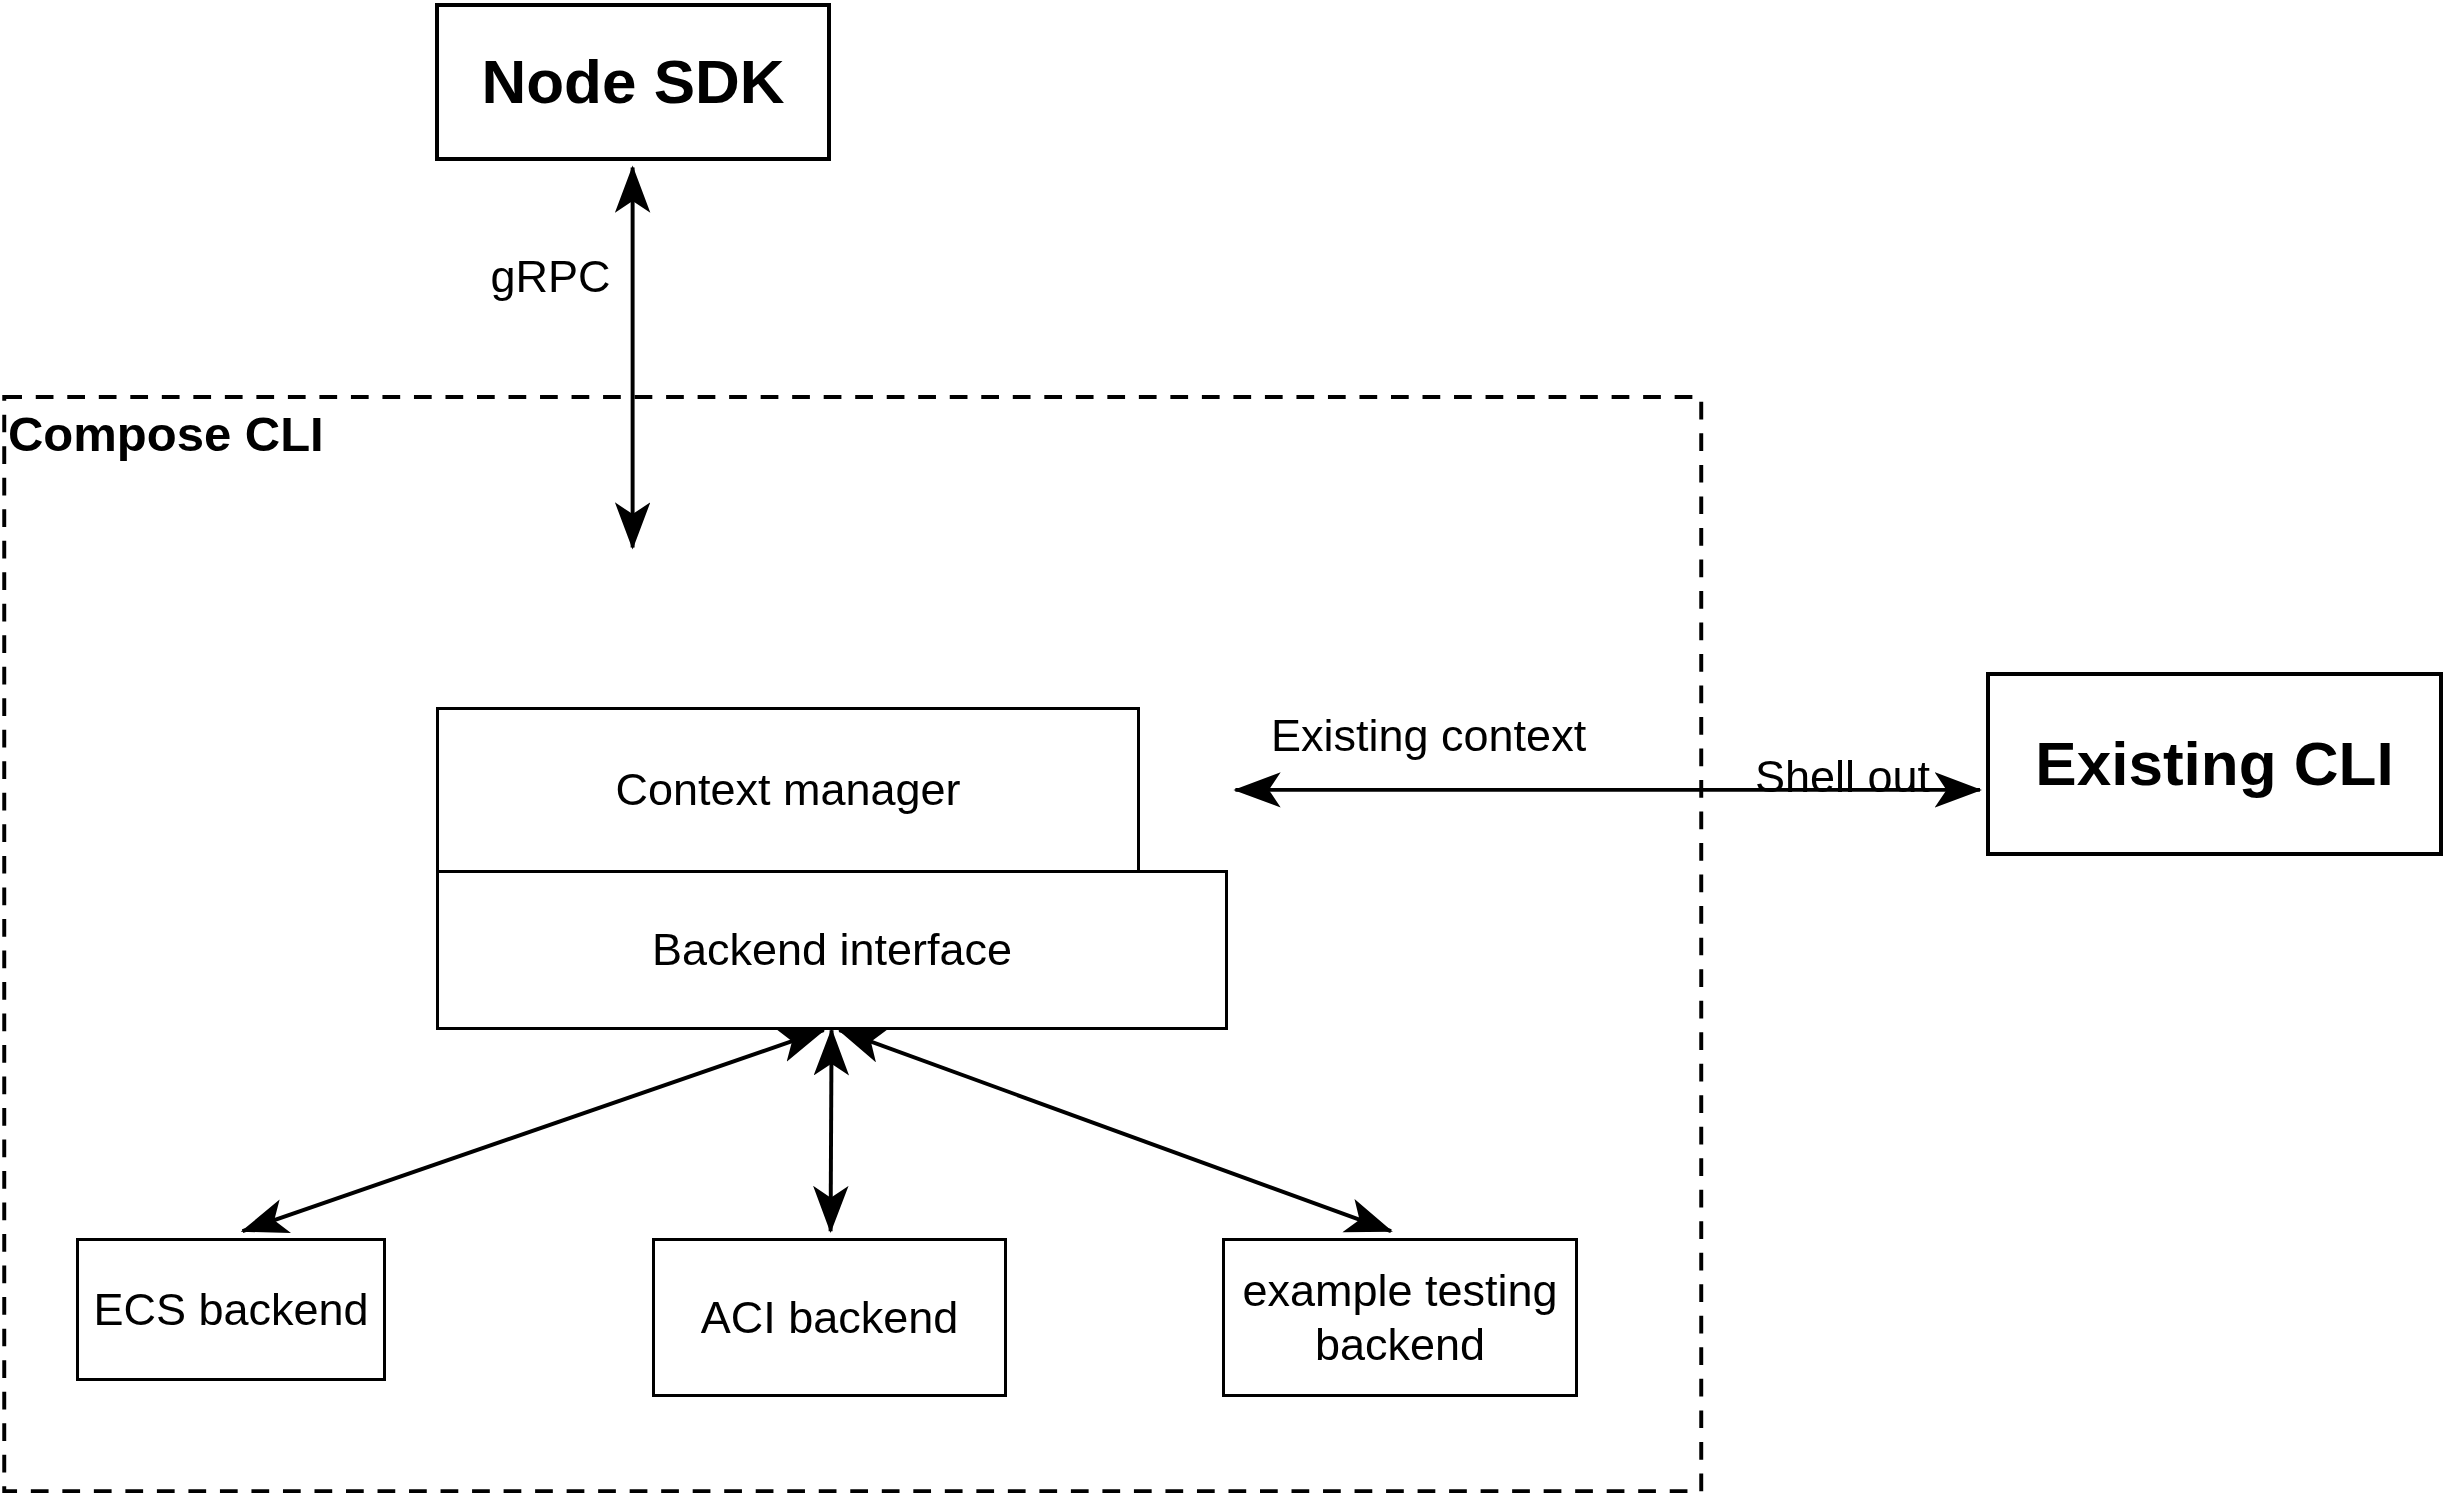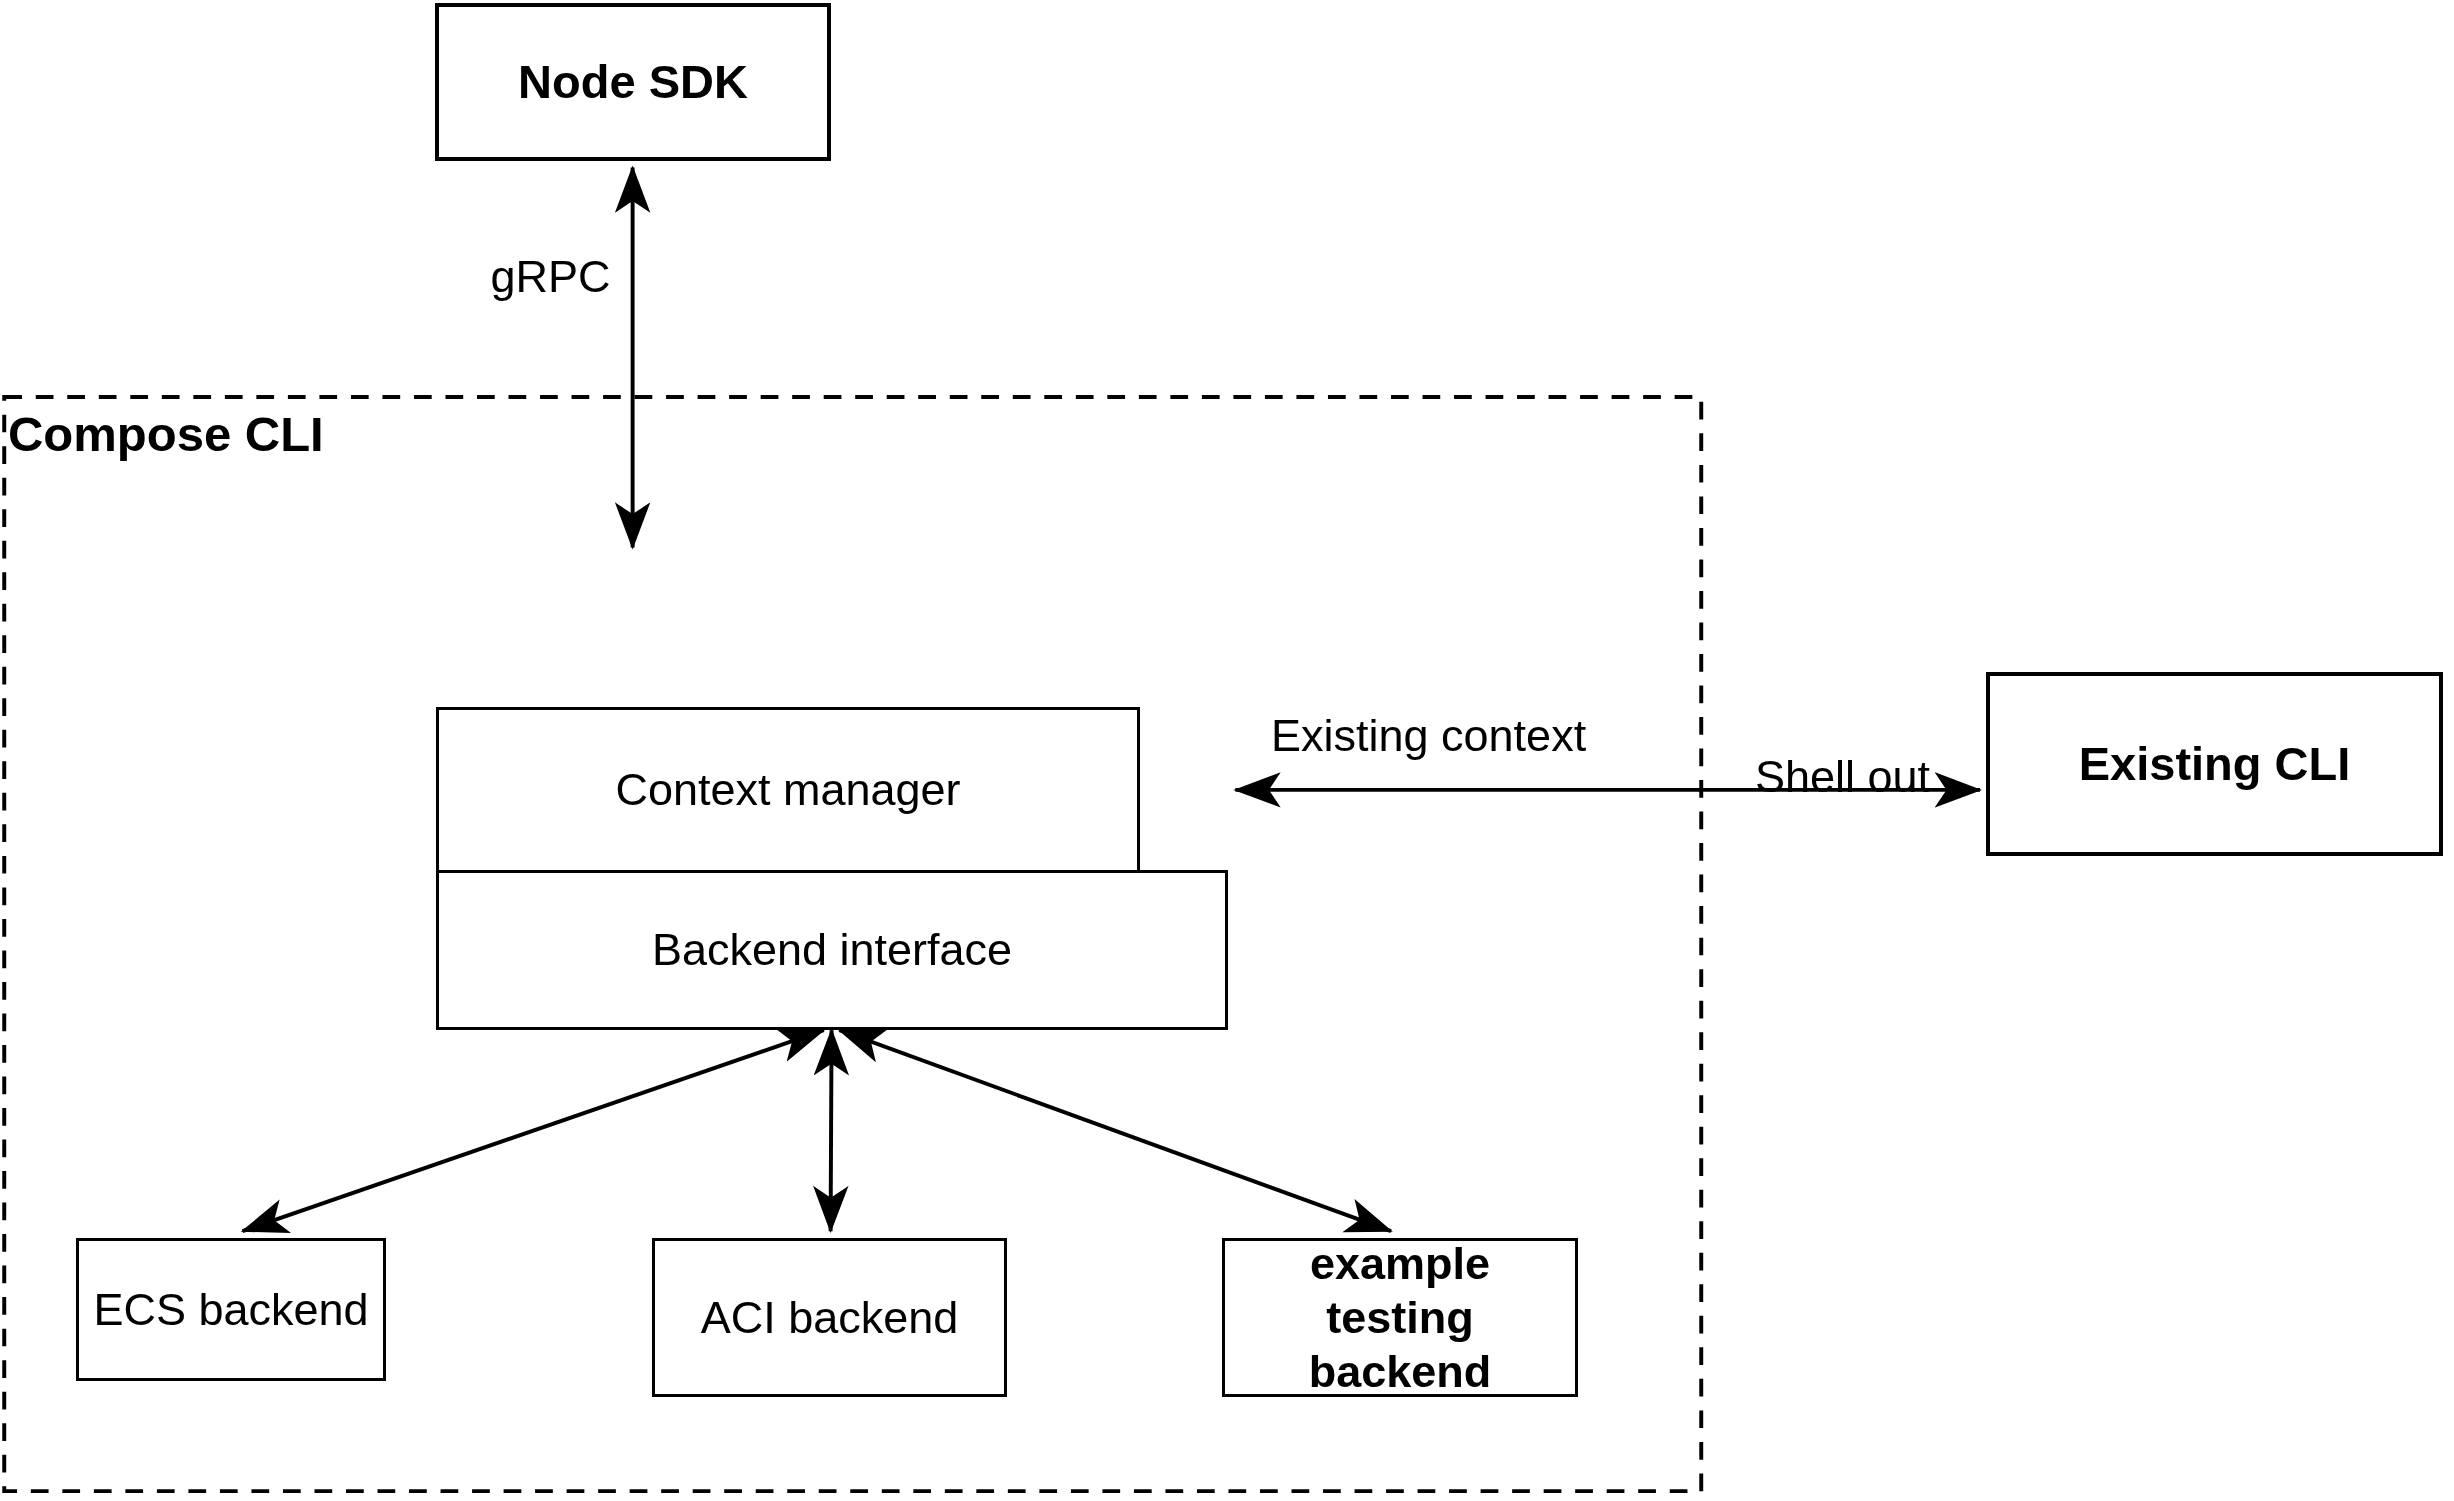--- a/index.html
+++ b/index.html
@@ -31,21 +31,21 @@
     border: 3.9px solid #000000;
     display: flex;
     align-items: center;
     justify-content: center;
     text-align: center;
     font-size: 45px;
     line-height: 1.2;
     z-index: 2;
   }
   .box.thick { border-width: 4.9px; }
-  .box.bold { font-weight: 700; font-size: 47px; }
+  .box.bold { font-weight: 700; font-size: 62px; }
   .edge-label {
     position: absolute;
     font-size: 45px;
     line-height: 1.1;
     text-align: center;
     white-space: nowrap;
     z-index: 3;
   }
   .container-label {
     position: absolute;
@@ -100,21 +100,21 @@
   </div>
 
   <div class="box" style="left: 76px; top: 1238px; width: 310px; height: 143px;">
     <span>ECS backend</span>
   </div>
 
   <div class="box" style="left: 652px; top: 1238px; width: 355px; height: 159px;">
     <span>ACI backend</span>
   </div>
 
-  <div class="box" style="left: 1222px; top: 1238px; width: 356px; height: 159px; padding: 0 17px; font-weight: bold;">
+  <div class="box" style="left: 1222px; top: 1238px; width: 356px; height: 159px; padding: 0 17px;">
     <span>example testing backend</span>
   </div>
 
   <div class="box thick bold" style="left: 1986px; top: 672px; width: 457px; height: 184px;">
     <span>Existing CLI</span>
   </div>
 
   <div class="edge-label" style="left: 452px; top: 252px; width: 197px;">gRPC</div>
 
   <div class="edge-label" style="left: 1271px; top: 711px; width: 296px;">Existing context</div>

